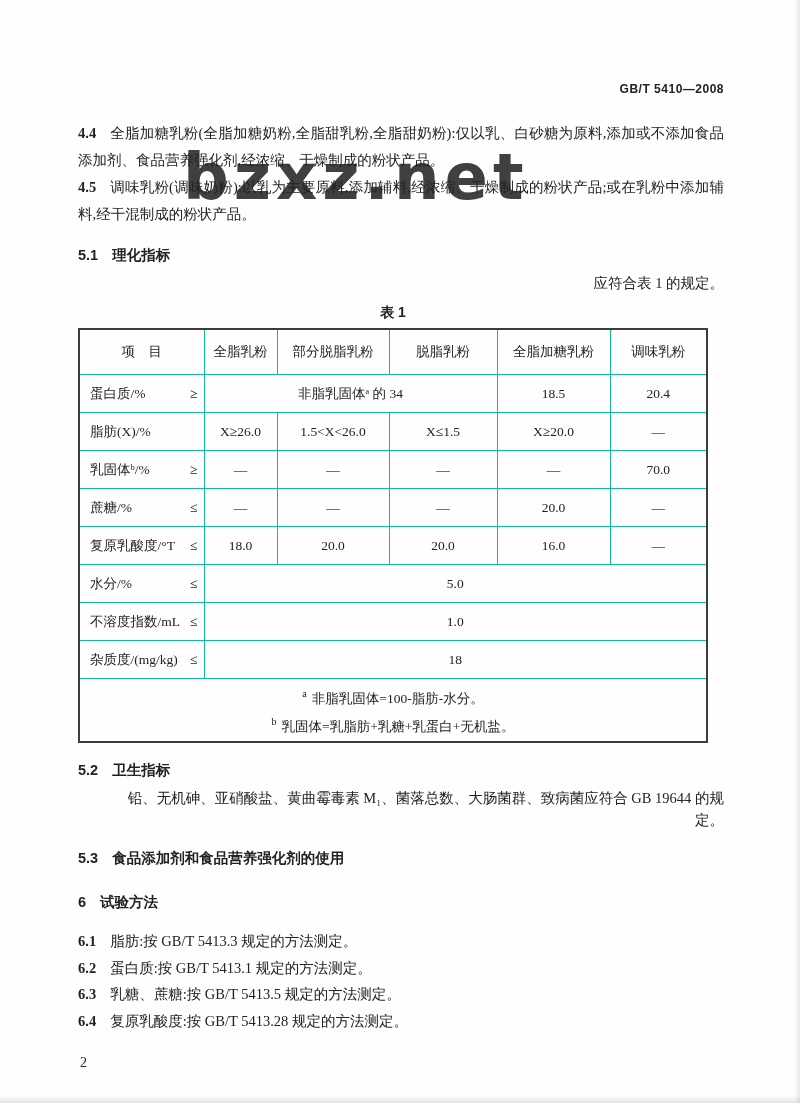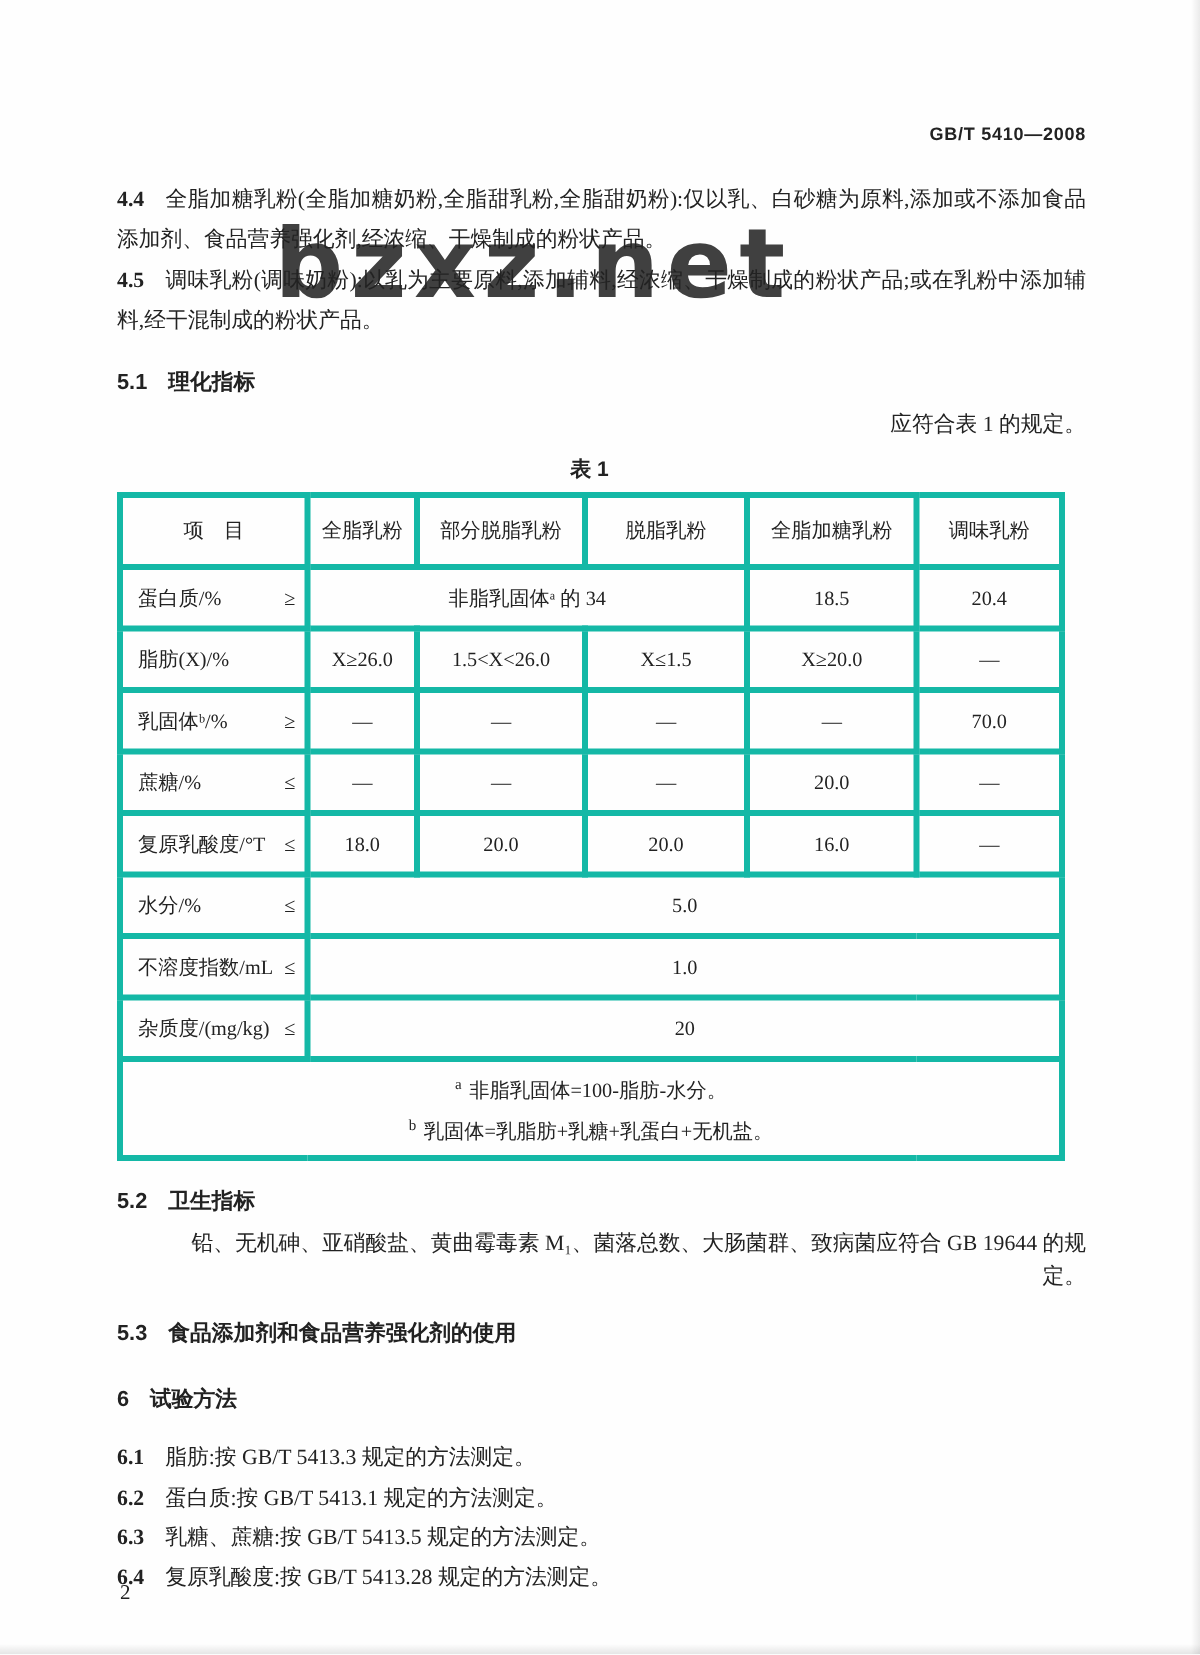--- a/index.html
+++ b/index.html
@@ -33,21 +33,21 @@
   .heading{font-family:"Liberation Sans","DejaVu Sans",sans-serif;
     font-weight:bold;font-size:14.5px;line-height:20px;}
   .h-top{margin-top:24px;}
   .h-sub{margin-top:17px;}
   .body-line{font-size:14.5px;line-height:22px;margin-top:7px;padding-left:29px;text-align:right;}
   .tbl-caption{width:630px;text-align:center;font-weight:bold;font-size:14px;
     margin-top:10px;margin-bottom:6px;
     font-family:"Liberation Sans","DejaVu Sans",sans-serif;}
   table.spec{border-collapse:collapse;table-layout:fixed;width:630px;
     border:2px solid #3c3c3c;font-size:13.5px;color:#222;}
-  table.spec td,table.spec th{border:4px solid #14b8a6;padding:0 6px;
+  table.spec td,table.spec th{border:1px solid #14b8a6;padding:0 6px;
     font-weight:normal;text-align:center;vertical-align:middle;}
   table.spec tr.hdr th{height:44px;}
   table.spec tr.row td{height:37px;}
   td.lbl{text-align:left;}
   .lblwrap{display:flex;justify-content:space-between;align-items:center;padding-left:4px;}
   .rel{margin-left:4px;}
   td.fn-cell{height:62px;text-align:left;padding:6px 10px 6px 16px;}
   .fn{font-size:13.5px;line-height:24px;}
   .fn-marker{vertical-align:super;font-size:10px;margin-right:5px;}
   .items{margin-top:16px;}
@@ -175,21 +175,21 @@
             </td>
         <td colspan="5">1.0</td>
       </tr>
       <tr class="row">
         <td class="lbl">
               <span class="lblwrap">
                 <span>杂质度/(mg/kg)</span>
                 <span class="rel">≤</span>
               </span>
             </td>
-        <td colspan="5">20</td>
+        <td colspan="5">18</td>
       </tr>
       <tr>
         <td class="fn-cell" colspan="6">
           <div class="fn"><span class="fn-marker">a</span><span>非脂乳固体=100-脂肪-水分。</span></div>
           <div class="fn"><span class="fn-marker">b</span><span>乳固体=乳脂肪+乳糖+乳蛋白+无机盐。</span></div>
         </td>
       </tr>
     </tbody>
       </table>
 

